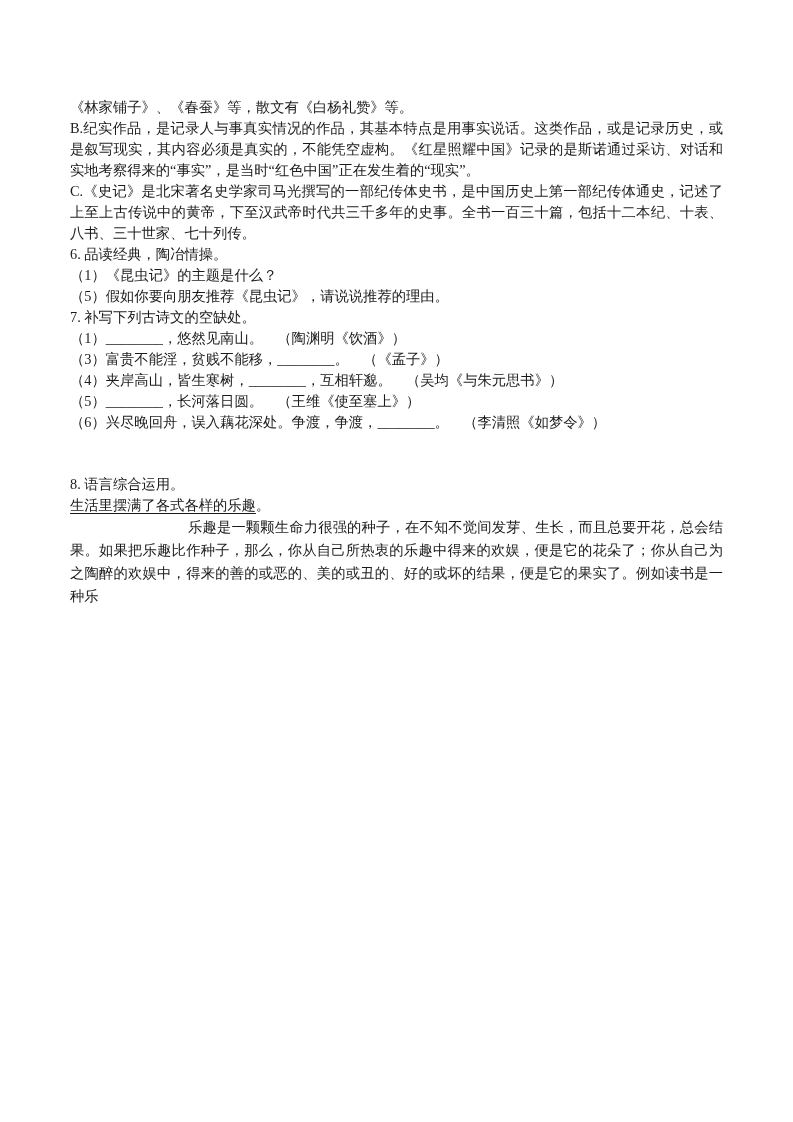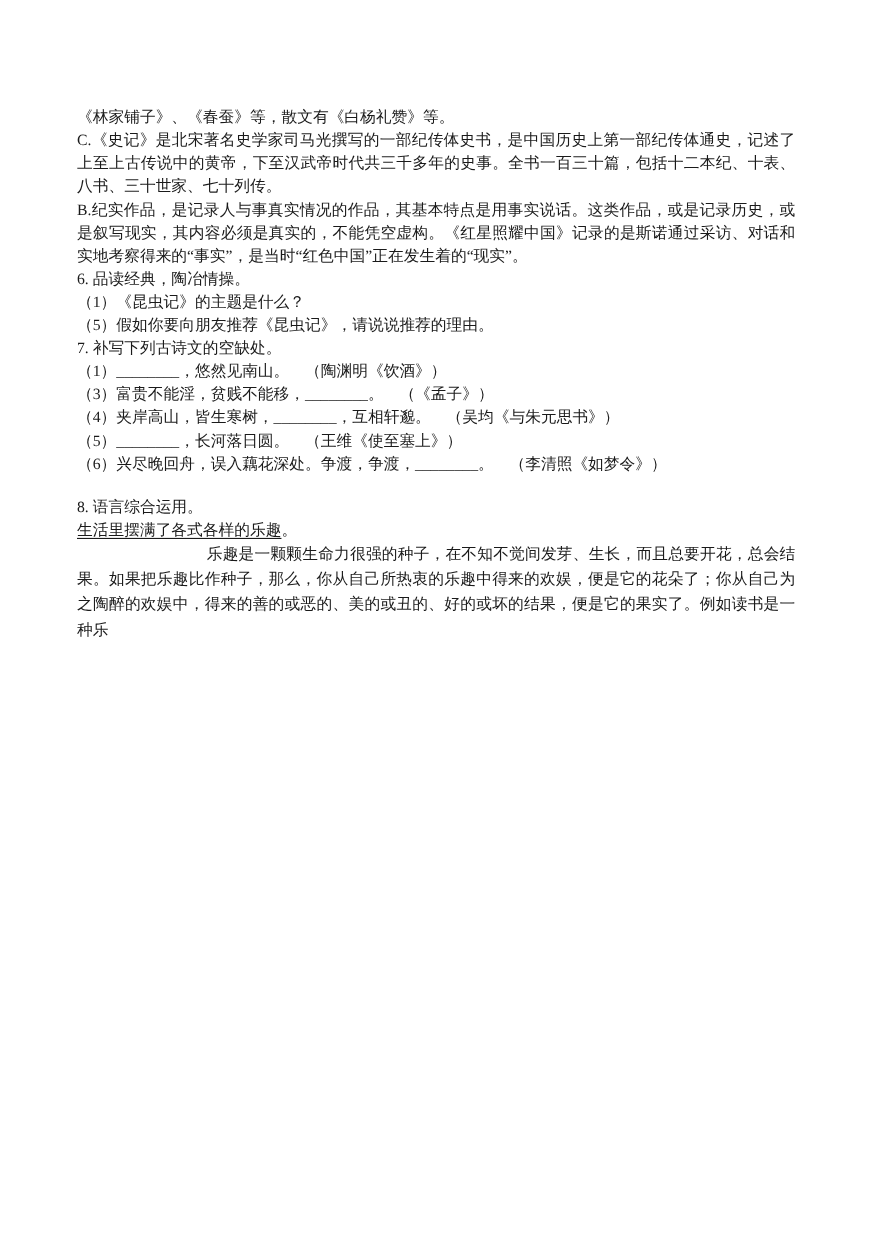--- a/index.html
+++ b/index.html
@@ -23,21 +23,21 @@
   }
   .q-heading {
     line-height: 21px;
     margin: 37px 0 10px 0;
     white-space: pre-wrap;
   }
   .q-item {
     line-height: 21px;
     margin: 0 0 36px 0;
   }
-  .question-8 .q-heading { margin: 18px 0 0 0; }
+  .question-8 .q-heading { margin: 41px 0 0 0; }
   .passage-title-line {
     line-height: 21px;
     margin-left: 118px;
   }
   .passage-title {
     text-decoration: underline;
     text-underline-offset: 3px;
   }
   .passage-body {
     line-height: 23px;
@@ -56,22 +56,22 @@
     color: #a16207;
     letter-spacing: 0.3px;
   }
 </style>
 </head>
 <body>
 
 <div class="page">
 
   <p class="para">《林家铺子》、《春蚕》等，散文有《白杨礼赞》等。</p>
+  <p class="para">B.纪实作品，是记录人与事真实情况的作品，其基本特点是用事实说话。这类作品，或是记录历史，或是叙写现实，其内容必须是真实的，不能凭空虚构。《红星照耀中国》记录的是斯诺通过采访、对话和实地考察得来的“事实”，是当时“红色中国”正在发生着的“现实”。</p>
   <p class="para">C.《史记》是北宋著名史学家司马光撰写的一部纪传体史书，是中国历史上第一部纪传体通史，记述了上至上古传说中的黄帝，下至汉武帝时代共三千多年的史事。全书一百三十篇，包括十二本纪、十表、八书、三十世家、七十列传。</p>
-  <p class="para">B.纪实作品，是记录人与事真实情况的作品，其基本特点是用事实说话。这类作品，或是记录历史，或是叙写现实，其内容必须是真实的，不能凭空虚构。《红星照耀中国》记录的是斯诺通过采访、对话和实地考察得来的“事实”，是当时“红色中国”正在发生着的“现实”。</p>
 
   <section class="question question-6">
     <p class="q-heading">6. 品读经典，陶冶情操。</p>
     <p class="q-item">（1）《昆虫记》的主题是什么？</p>
     <p class="q-item">（5）假如你要向朋友推荐《昆虫记》，请说说推荐的理由。</p>
   </section>
 
   <section class="question question-7">
     <p class="q-heading">7. 补写下列古诗文的空缺处。</p>
     <p class="q-item">（1）________，悠然见南山。　（陶渊明《饮酒》）</p>

